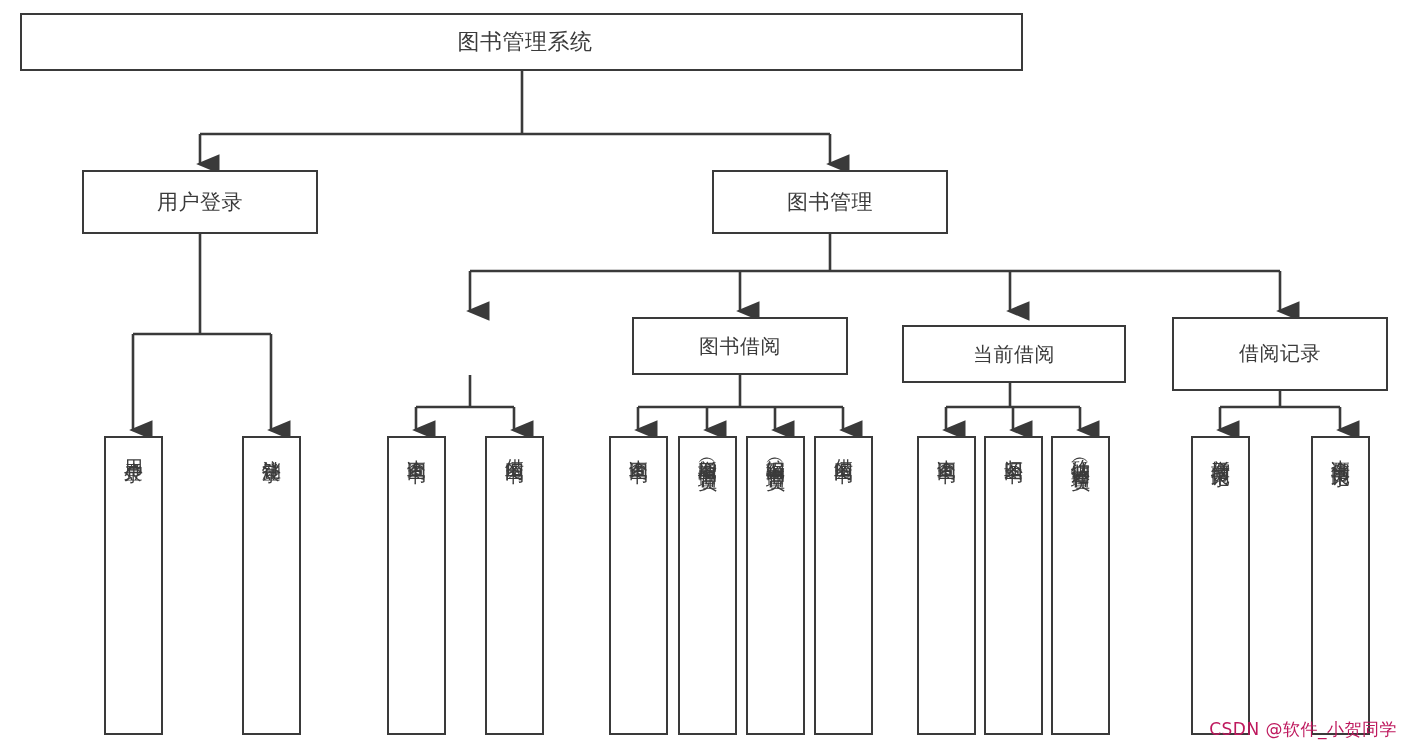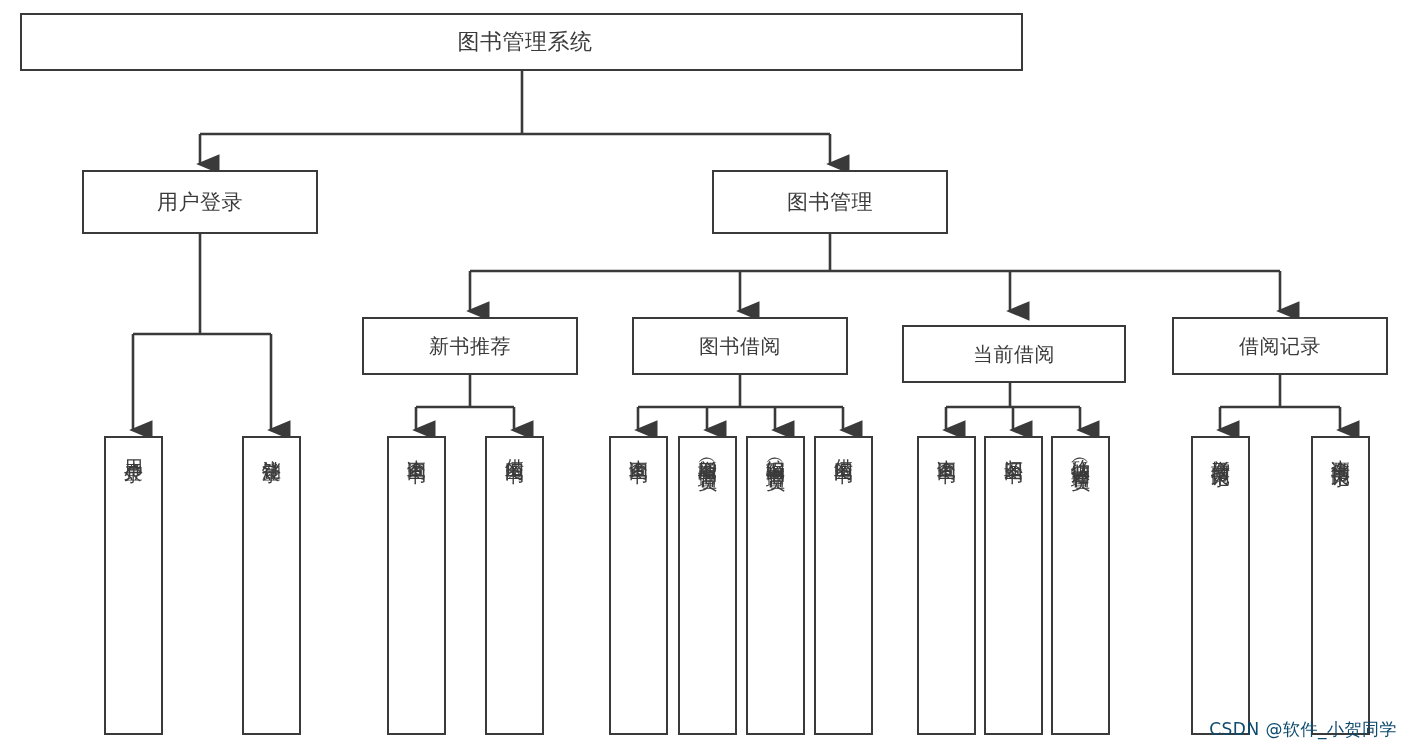--- a/index.html
+++ b/index.html
@@ -59,21 +59,21 @@
     line-height: 1.25;
     letter-spacing: 2px;
     white-space: nowrap;
     text-align: center;
   }
   .watermark {
     position: absolute;
     right: 8px;
     bottom: 6px;
     font-size: 17px;
-    color: #0c4a6e;
+    color: #be185d;
     letter-spacing: 0.5px;
     white-space: nowrap;
     user-select: none;
   }
 </style>
 </head>
 <body>
 
 <div id="canvas">
 
@@ -132,30 +132,27 @@
     <span class="label">图书管理系统</span>
   </div>
 
   <div class="node lvl1" style="left:82px; top:170px; width:236px; height:64px;">
     <span class="label">用户登录</span>
   </div>
   <div class="node lvl1" style="left:712px; top:170px; width:236px; height:64px;align-items:center;">
     <span class="label">图书管理</span>
   </div>
 
-  <div class="node lvl2" style="left:362px; top:317px; width:216px; height:58px;">
-    <span class="label">新书推荐</span>
-  </div>
   <div class="node lvl2" style="left:632px; top:317px; width:216px; height:58px;justify-content:center;">
     <span class="label">图书借阅</span>
   </div>
   <div class="node lvl2" style="left:902px; top:325px; width:224px; height:58px;">
     <span class="label">当前借阅</span>
   </div>
-  <div class="node lvl2" style="left:1172px; top:317px; width:216px; height:58px;">
+  <div class="node lvl2" style="left:1172px; top:317px; width:216px; height:74px;font-family:Liberation Mono, monospace;">
     <span class="label">借阅记录</span>
   </div>
 
   <div class="node leaf" style="left:104px; top:436px; width:59px; height:299px;">
     <span class="label">用户登录</span>
   </div>
   <div class="node leaf" style="left:242px; top:436px; width:59px; height:299px;">
     <span class="label">注销登录</span>
   </div>
 

